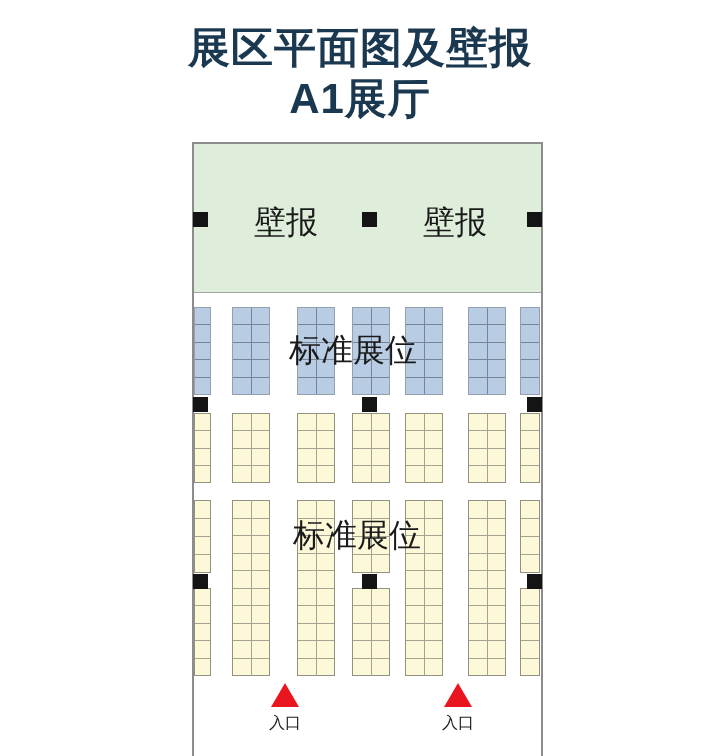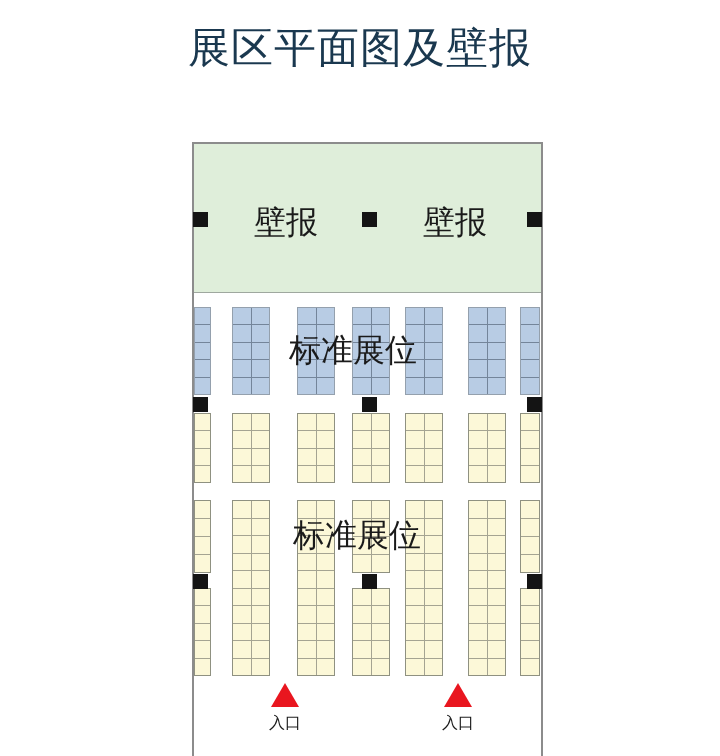--- a/index.html
+++ b/index.html
@@ -1,20 +1,20 @@
 <!DOCTYPE html>
 <html><head>
 <meta charset="utf-8">
 <style>
   html,body{margin:0;padding:0;background:#ffffff;}
   body{width:720px;height:756px;position:relative;font-family:"Liberation Sans",sans-serif;}
   .page{position:relative;width:720px;height:756px;overflow:hidden;background:#ffffff;}
 
   .title{position:absolute;left:0;top:22px;width:100%;text-align:center;
-         font-weight:normal;font-size:42px;line-height:51px;letter-spacing:1px;}
+         font-weight:bold;font-size:42px;line-height:51px;letter-spacing:1px;}
 
   .plan{position:absolute;left:192px;top:142px;width:351px;height:684px;}
   .wall{position:absolute;left:0;top:0;right:0;bottom:0;border:2px solid #8c8c8c;z-index:1;pointer-events:none;}
   .green{position:absolute;left:2px;top:2px;width:347px;height:148px;border-bottom:1px solid #9fa89f;z-index:0;}
 
   .zone-label{position:absolute;font-size:32px;line-height:36px;white-space:nowrap;
               transform:translateX(-50%);z-index:4;color:#1a1a1a;}
   .lbl-poster-1{left:94px;top:62px;}
   .lbl-poster-2{left:263px;top:62px;}
   .lbl-standard{left:161px;top:190px;}
@@ -31,20 +31,21 @@
   .entrance-label{position:absolute;top:572px;font-size:16px;line-height:18px;
                   transform:translateX(-50%);white-space:nowrap;z-index:4;}
 </style>
 </head>
 <body>
 
 <div class="page">
 
   <div class="title" style="color: rgb(26, 56, 79);">
     <div>展区平面图及壁报</div>
+    <div>A1展厅</div>
   </div>
 
   <div class="plan">
     <div class="green" style="background: rgb(223, 238, 218); border-bottom-color: rgb(159, 168, 159);"></div>
     <div class="wall" style="border-color: rgb(140, 140, 140);"></div>
 
     <div class="zone-label lbl-poster-1" style="color: rgb(26, 26, 26);">壁报</div>
     <div class="zone-label lbl-poster-2" style="color: rgb(26, 26, 26);">壁报</div>
     <div class="zone-label lbl-standard" style="color: rgb(26, 26, 26);">标准展位</div>
     <div class="zone-label lbl-special" style="color: rgb(26, 26, 26);">标准展位</div>

